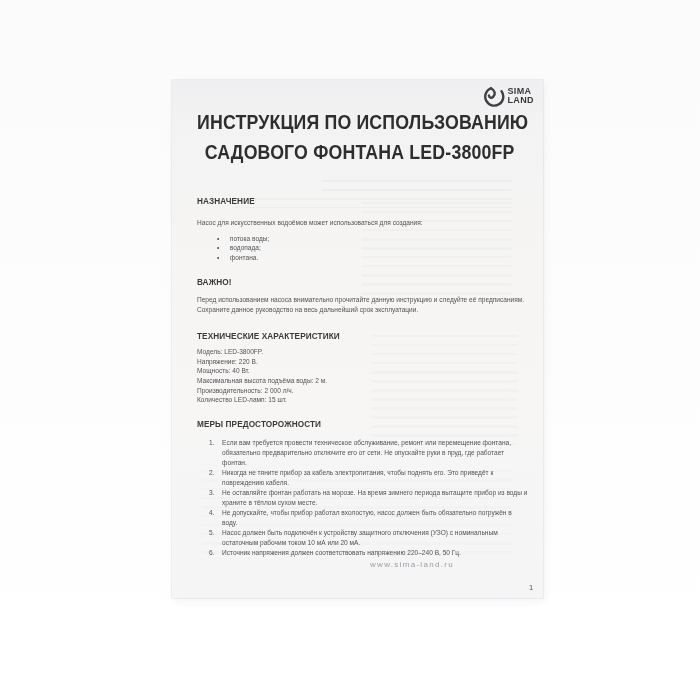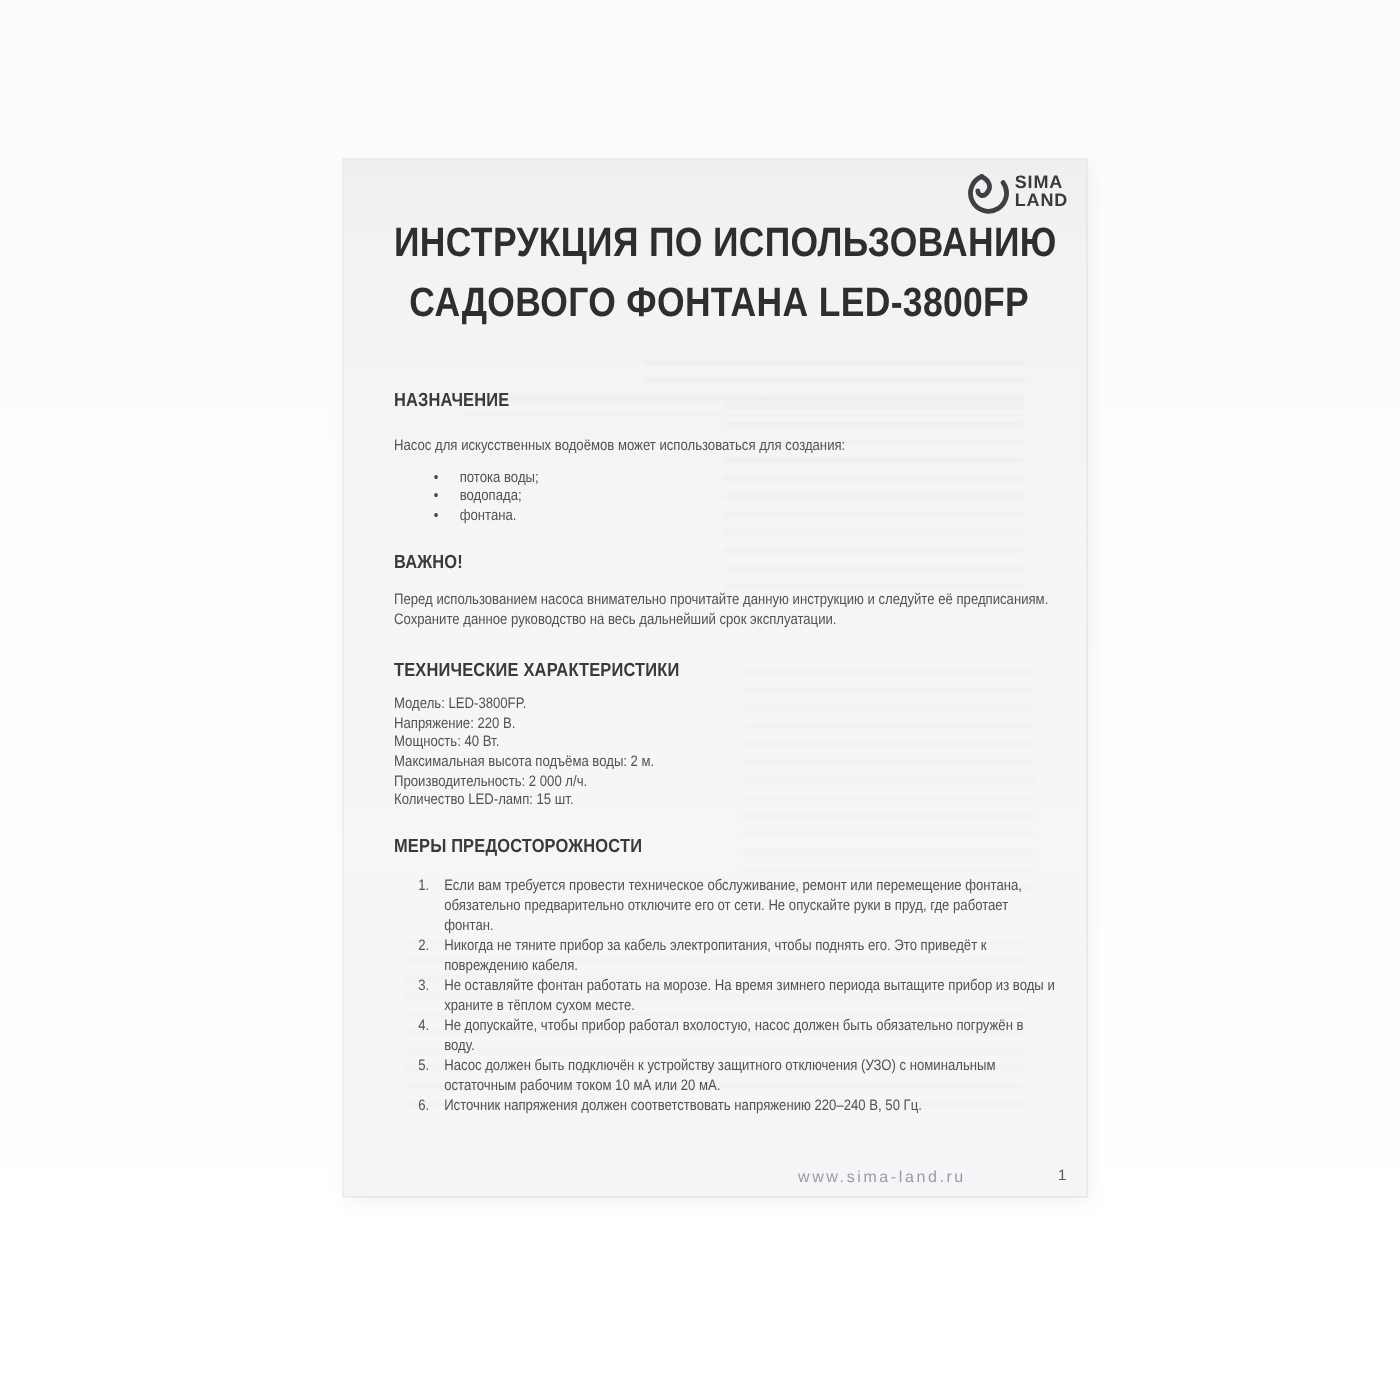--- a/index.html
+++ b/index.html
@@ -30,21 +30,21 @@
   .bullets{margin-top:6px;}
   .bullet-row{display:flex;padding-left:23px;font-size:7.6px;line-height:9.4px;color:#525256;white-space:nowrap;}
   .bullet-marker{width:15px;color:#454549;}
   .para{margin-top:7px;}
   .spec-lines{margin-top:5px;}
   .spec-lines .tline{line-height:9.6px;}
   .pitems{margin-top:8px;}
   .pitem{display:flex;}
   .pnum{font-size:7.6px;line-height:10px;color:#525256;margin-left:14px;width:15px;flex:none;}
   .plines{flex:1;}
-  .footer-url{position:absolute;left:198px;top:504px;font-size:8px;letter-spacing:1.3px;color:#9b9ba4;white-space:nowrap;margin-left:29px;}
+  .footer-url{position:absolute;left:198px;top:480px;font-size:8px;letter-spacing:1.3px;color:#9b9ba4;white-space:nowrap;}
   .page-num{position:absolute;left:357px;top:503px;font-size:7.5px;color:#55555a;}
   .bleed{position:absolute;filter:blur(.7px);opacity:.55;pointer-events:none;
     background:repeating-linear-gradient(180deg, rgba(130,130,145,.10) 0 2.5px, rgba(130,130,145,0) 2.5px 9px);}
   .b1{left:150px;top:100px;width:190px;height:12px;}
   .b2{left:60px;top:118px;width:280px;height:10px;}
   .b3{left:190px;top:122px;width:150px;height:95px;opacity:.4;}
   .b4{left:200px;top:255px;width:145px;height:110px;opacity:.35;}
   .b5{left:30px;top:390px;width:310px;height:90px;opacity:.3;}
 </style>
 </head>

